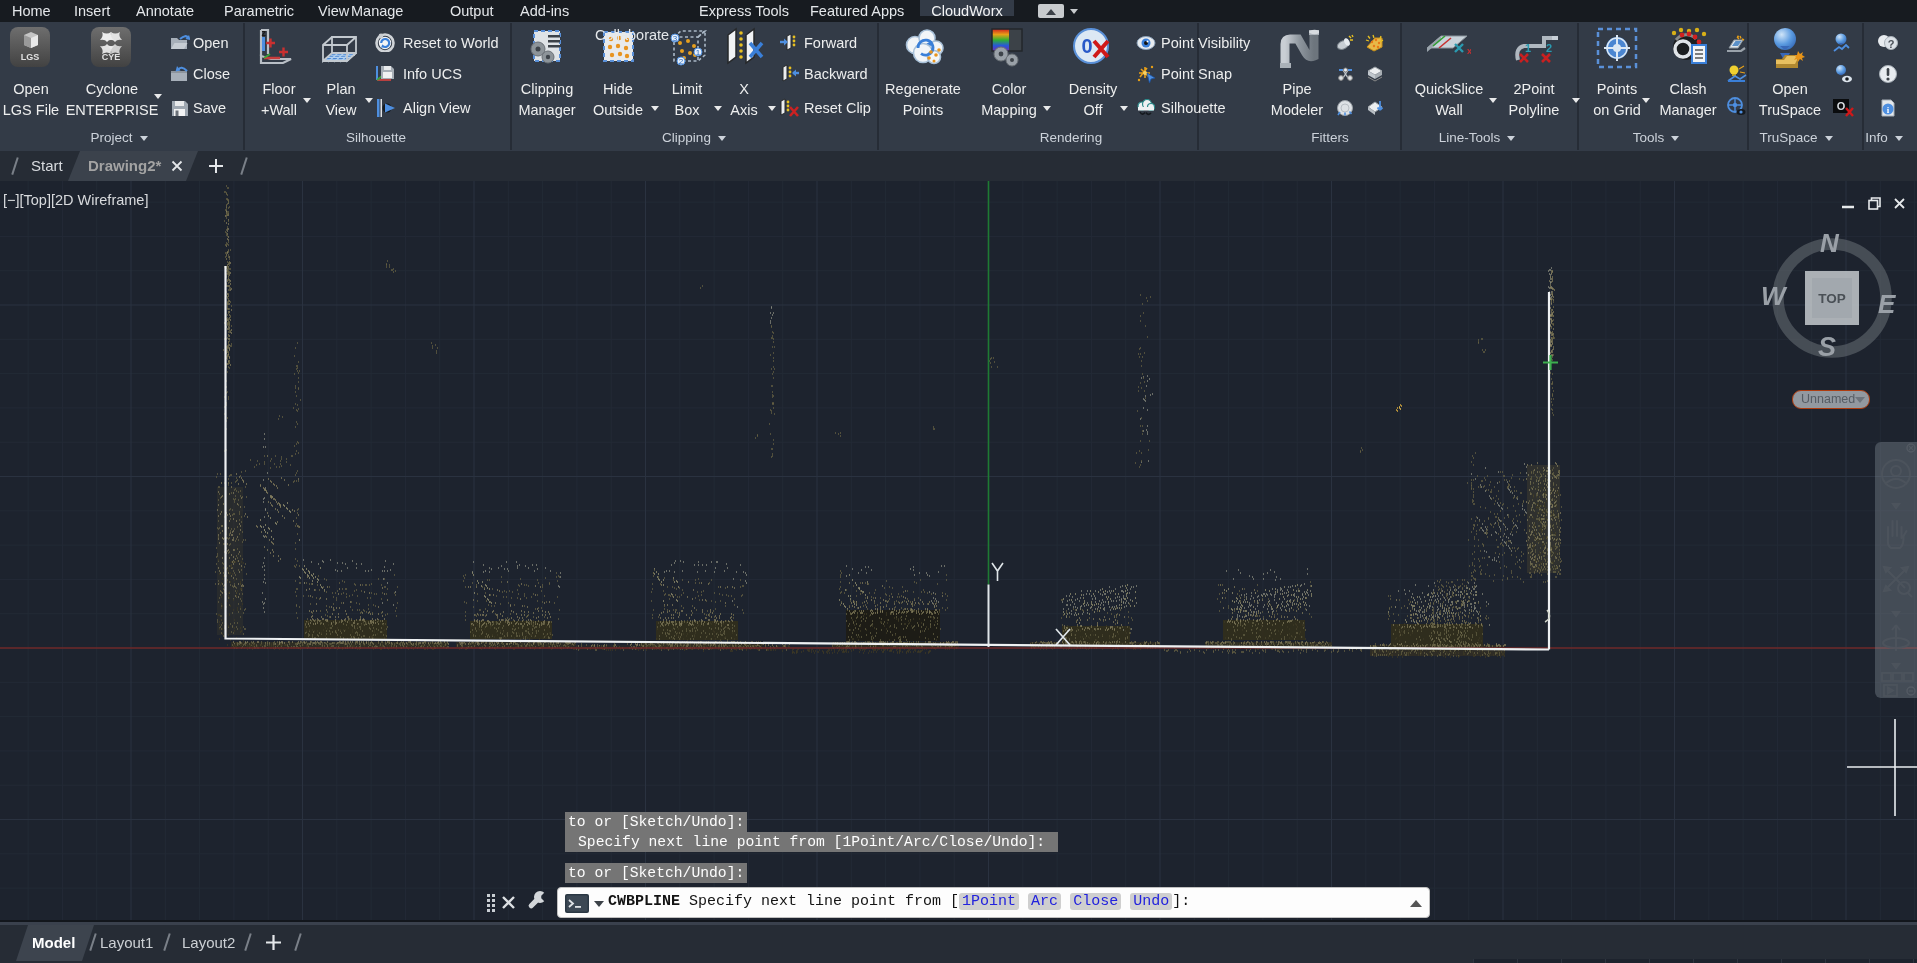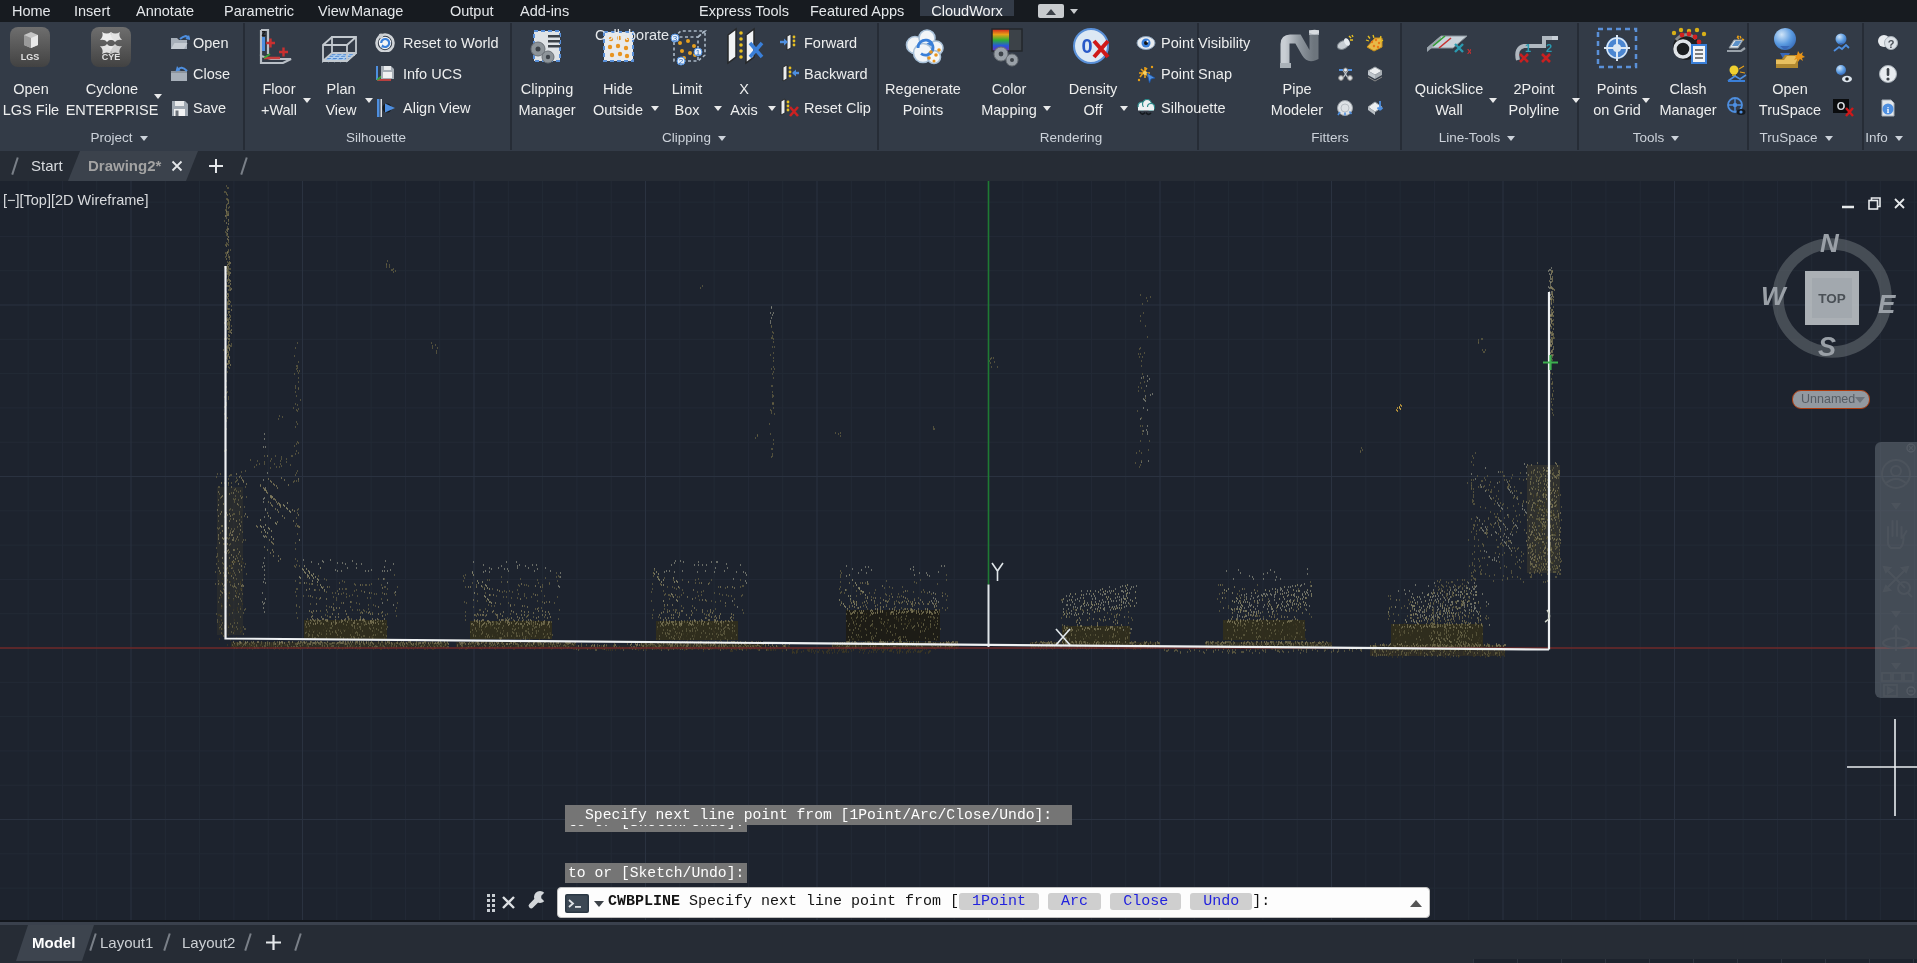--- a/index.html
+++ b/index.html
@@ -16,21 +16,21 @@
   .srow { position:absolute; height:18px; color:#edeeee; font-size:14.5px; line-height:18px; white-space:nowrap; }
   .dd { position:absolute; width:0; height:0; border-left:4.5px solid transparent; border-right:4.5px solid transparent; border-top:5px solid #e8e9ea; }
   #tabbar { position:absolute; left:0; top:151px; width:1917px; height:30px; background:#262c35; z-index:20; }
   #canvas { position:absolute; left:0; top:181px; width:1917px; height:741px; background:#1d232e; overflow:hidden; z-index:1; }
   #statusbar { position:absolute; left:0; top:920px; width:1917px; height:43px; background:#262c35; z-index:30; }
   .mono { font-family:"Liberation Mono", monospace; }
   .tab { position:absolute; top:0; height:30px; line-height:30px; font-size:15px; color:#d7dade; }
   .slash { position:absolute; top:6px; width:1.5px; height:18px; background:#7a8088; transform:rotate(18deg); }
   .histline { position:absolute; left:565px; height:20px; background:#757575; color:#fdfdfd;
     font-family:"Liberation Mono", monospace; font-size:14.7px; line-height:20px; white-space:pre; }
-  .chip { display:inline-block; background:#cfcfcf; color:#2222dd; border-radius:3px; padding:0 13px; margin:0; }
+  .chip { display:inline-block; background:#cfcfcf; color:#2222dd; border-radius:3px; padding:0 3px; margin:0; }
 </style>
 </head>
 <body>
 
 <div id="canvas">
   <svg width="1917" height="741" viewBox="0 181 1917 741">
     <path d="M954.2 181V922M919.9 181V922M885.6 181V922M851.3 181V922M782.7 181V922M748.4 181V922M714.1 181V922M679.8 181V922M611.2 181V922M576.9 181V922M542.6 181V922M508.3 181V922M439.7 181V922M405.4 181V922M371.1 181V922M336.8 181V922M268.2 181V922M233.9 181V922M199.6 181V922M165.3 181V922M96.7 181V922M62.4 181V922M28.1 181V922M1022.8 181V922M1057.1 181V922M1091.4 181V922M1125.7 181V922M1194.3 181V922M1228.6 181V922M1262.9 181V922M1297.2 181V922M1365.8 181V922M1400.1 181V922M1434.4 181V922M1468.7 181V922M1537.3 181V922M1571.6 181V922M1605.9 181V922M1640.2 181V922M1708.8 181V922M1743.1 181V922M1777.4 181V922M1811.7 181V922M1880.3 181V922M1914.6 181V922M0 613.7H1917M0 579.4H1917M0 545.1H1917M0 510.8H1917M0 442.2H1917M0 407.9H1917M0 373.6H1917M0 339.3H1917M0 270.7H1917M0 236.4H1917M0 202.1H1917M0 682.3H1917M0 716.6H1917M0 750.9H1917M0 785.2H1917M0 853.8H1917M0 888.1H1917M0 922.4H1917" stroke="#232a36" stroke-width="1" fill="none"></path>
 <path d="M988.5 181V922M817.0 181V922M645.5 181V922M474.0 181V922M302.5 181V922M131.0 181V922M1160.0 181V922M1331.5 181V922M1503.0 181V922M1674.5 181V922M1846.0 181V922M0 648.0H1917M0 476.5H1917M0 305.0H1917M0 819.5H1917" stroke="#2a3240" stroke-width="1" fill="none"></path>
     <rect x="304" y="620" width="83" height="19" fill="#353019" opacity="0.8"></rect>
 <rect x="470" y="621" width="82" height="18" fill="#353019" opacity="0.8"></rect>
@@ -128,21 +128,21 @@
           <path d="M13 245.5 l5 3 -5 3z" fill="#4e555e"></path>
     </g>
     <circle cx="36" cy="6" r="4" fill="none" stroke="#575e66" stroke-width="1.4" opacity=".8"></circle>
     <path d="M34 4 l4 4 M38 4 l-4 4" stroke="#575e66" stroke-width="1.1" opacity=".8"></path>
     <circle cx="36" cy="249" r="4" fill="none" stroke="#575e66" stroke-width="1.4" opacity=".8"></circle>
     <path d="M33.8 249 h4.4" stroke="#575e66" stroke-width="1.2" opacity=".8"></path>
   </svg>
 </div>
 
 <div class="histline" style="top:631px; padding:0 3px;">to or [Sketch/Undo]:</div>
-<div class="histline" style="top:624px; padding:0 20px;">Specify next line point from [1Point/Arc/Close/Undo]:</div>
+<div class="histline" style="top:651px; padding:0 13px;">Specify next line point from [1Point/Arc/Close/Undo]:</div>
 <div class="histline" style="top:682px; padding:0 3px;">to or [Sketch/Undo]:</div>
 
 <svg class="abs" style="left:486px; top:710px;" width="70" height="24">
   <g fill="#c9ced3">
     <rect x="1" y="3" width="3" height="3"></rect>
         <rect x="6" y="3" width="3" height="3"></rect>
     <rect x="1" y="8" width="3" height="3"></rect>
         <rect x="6" y="8" width="3" height="3"></rect>
     <rect x="1" y="13" width="3" height="3"></rect>
         <rect x="6" y="13" width="3" height="3"></rect>

